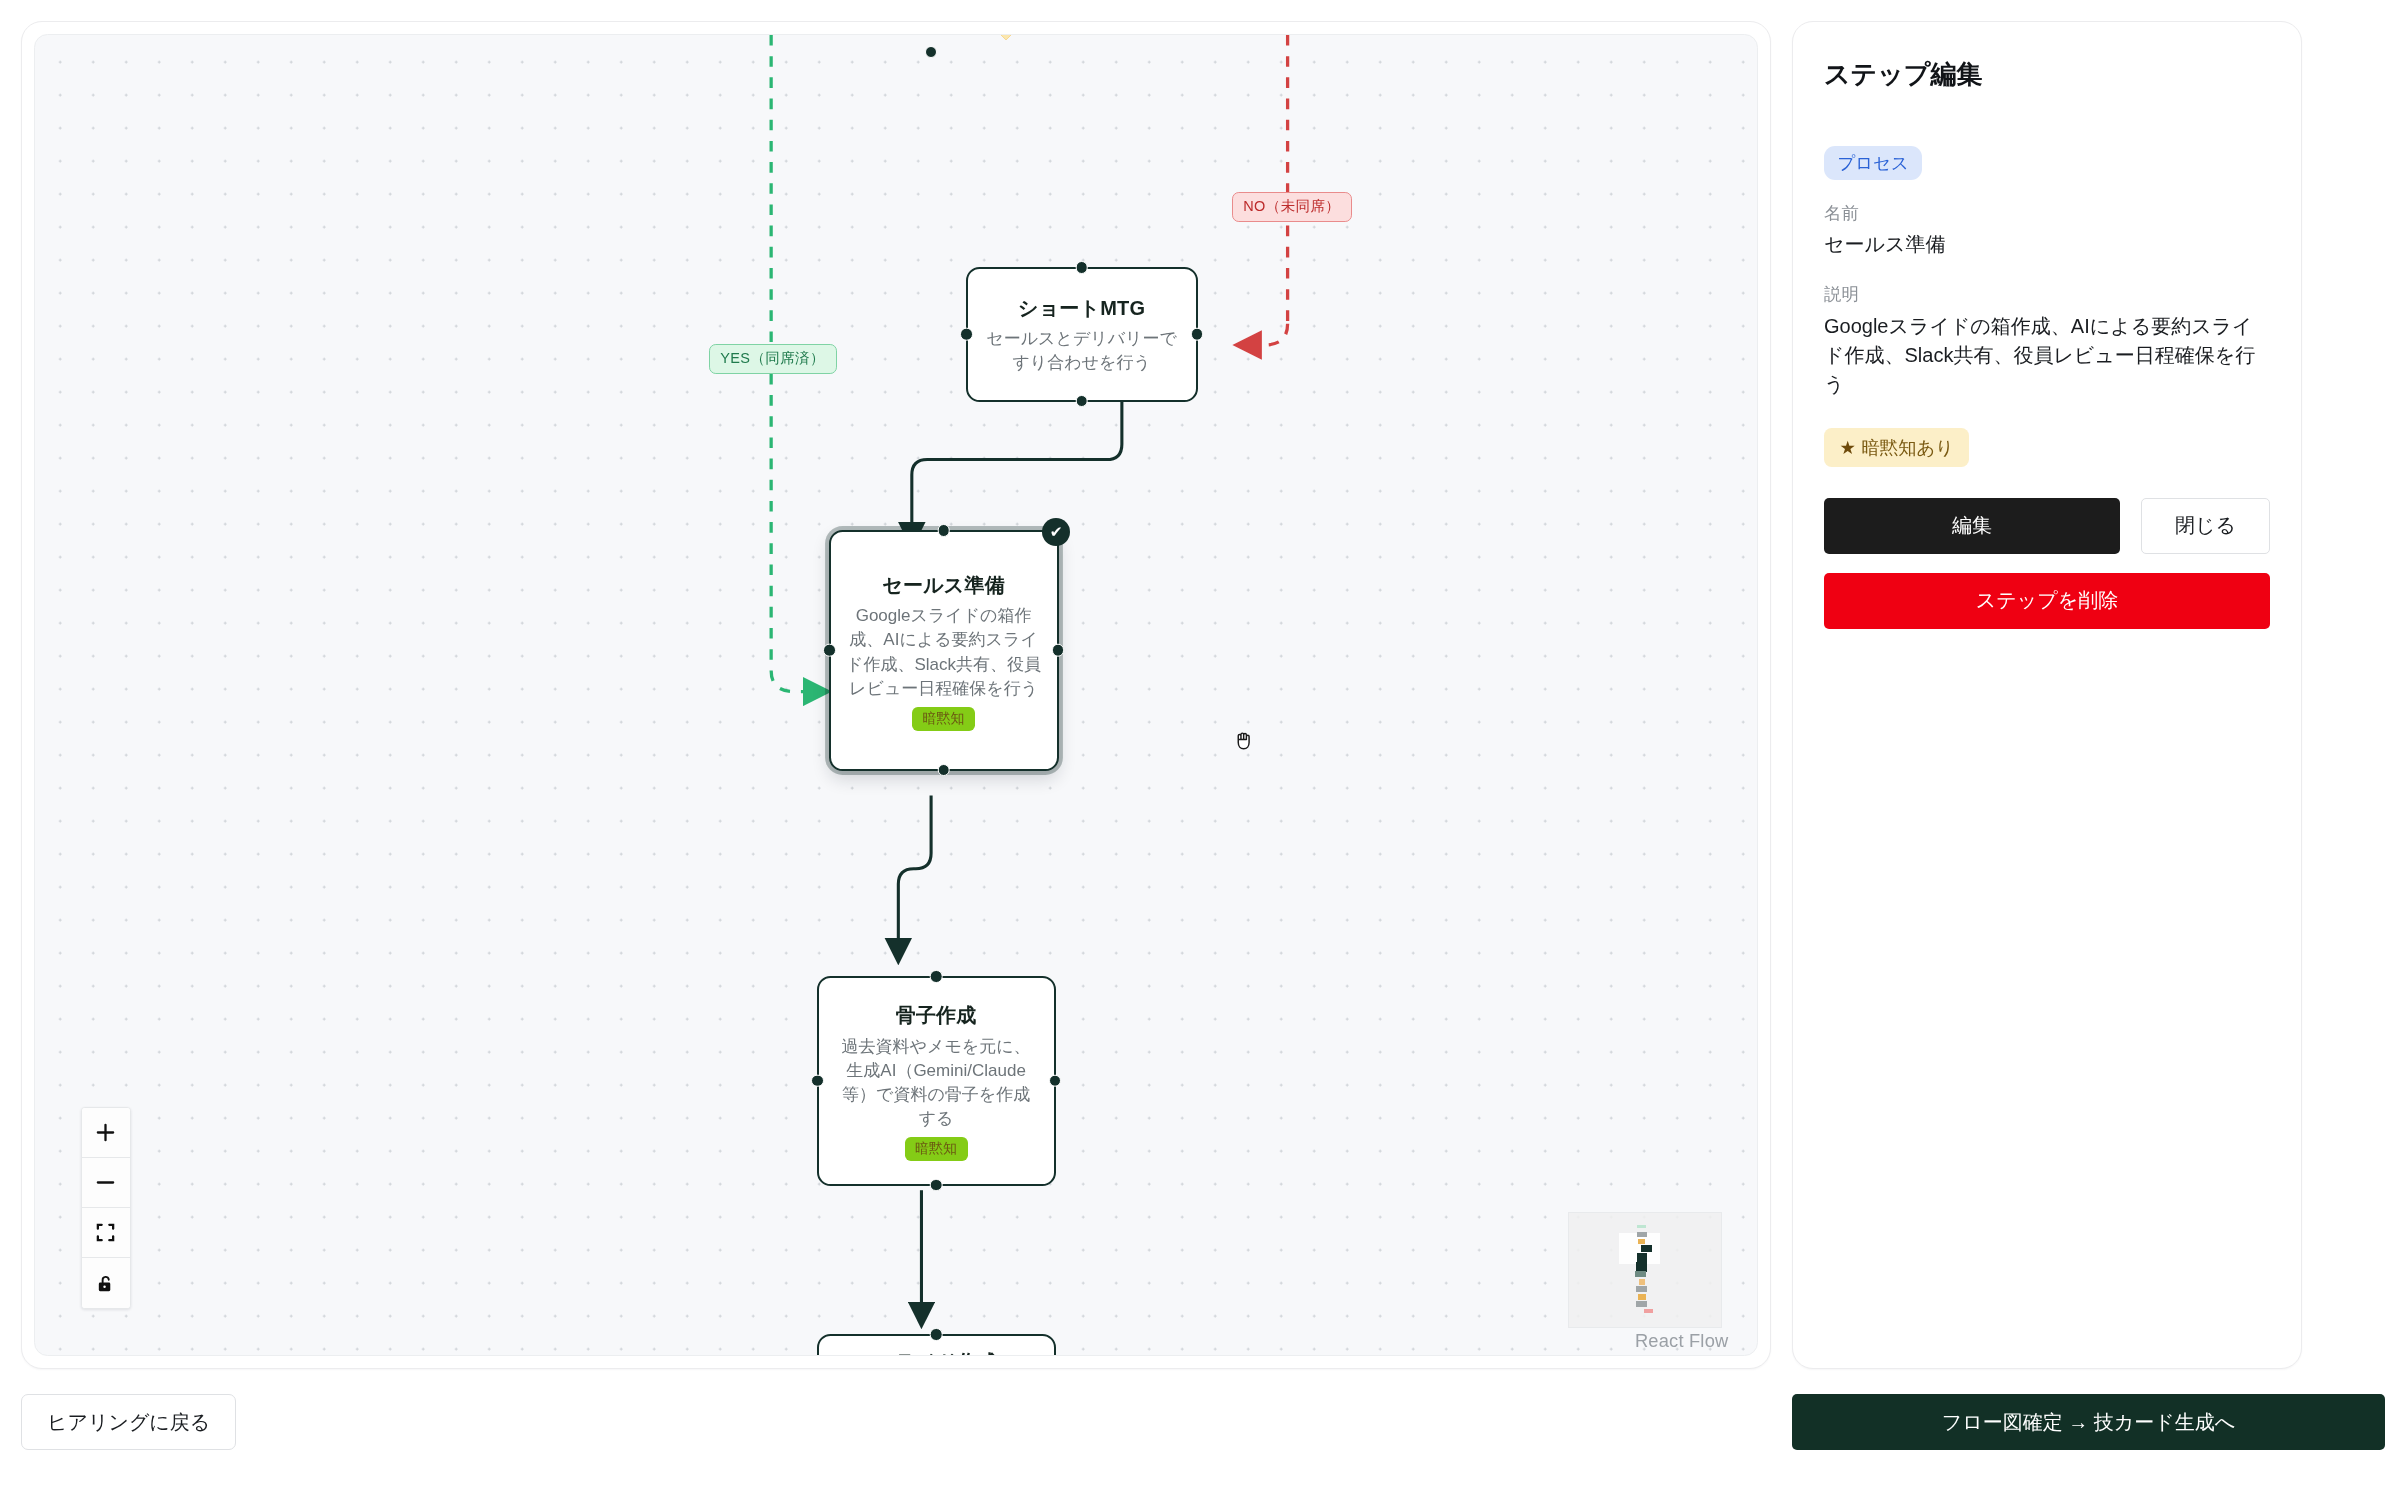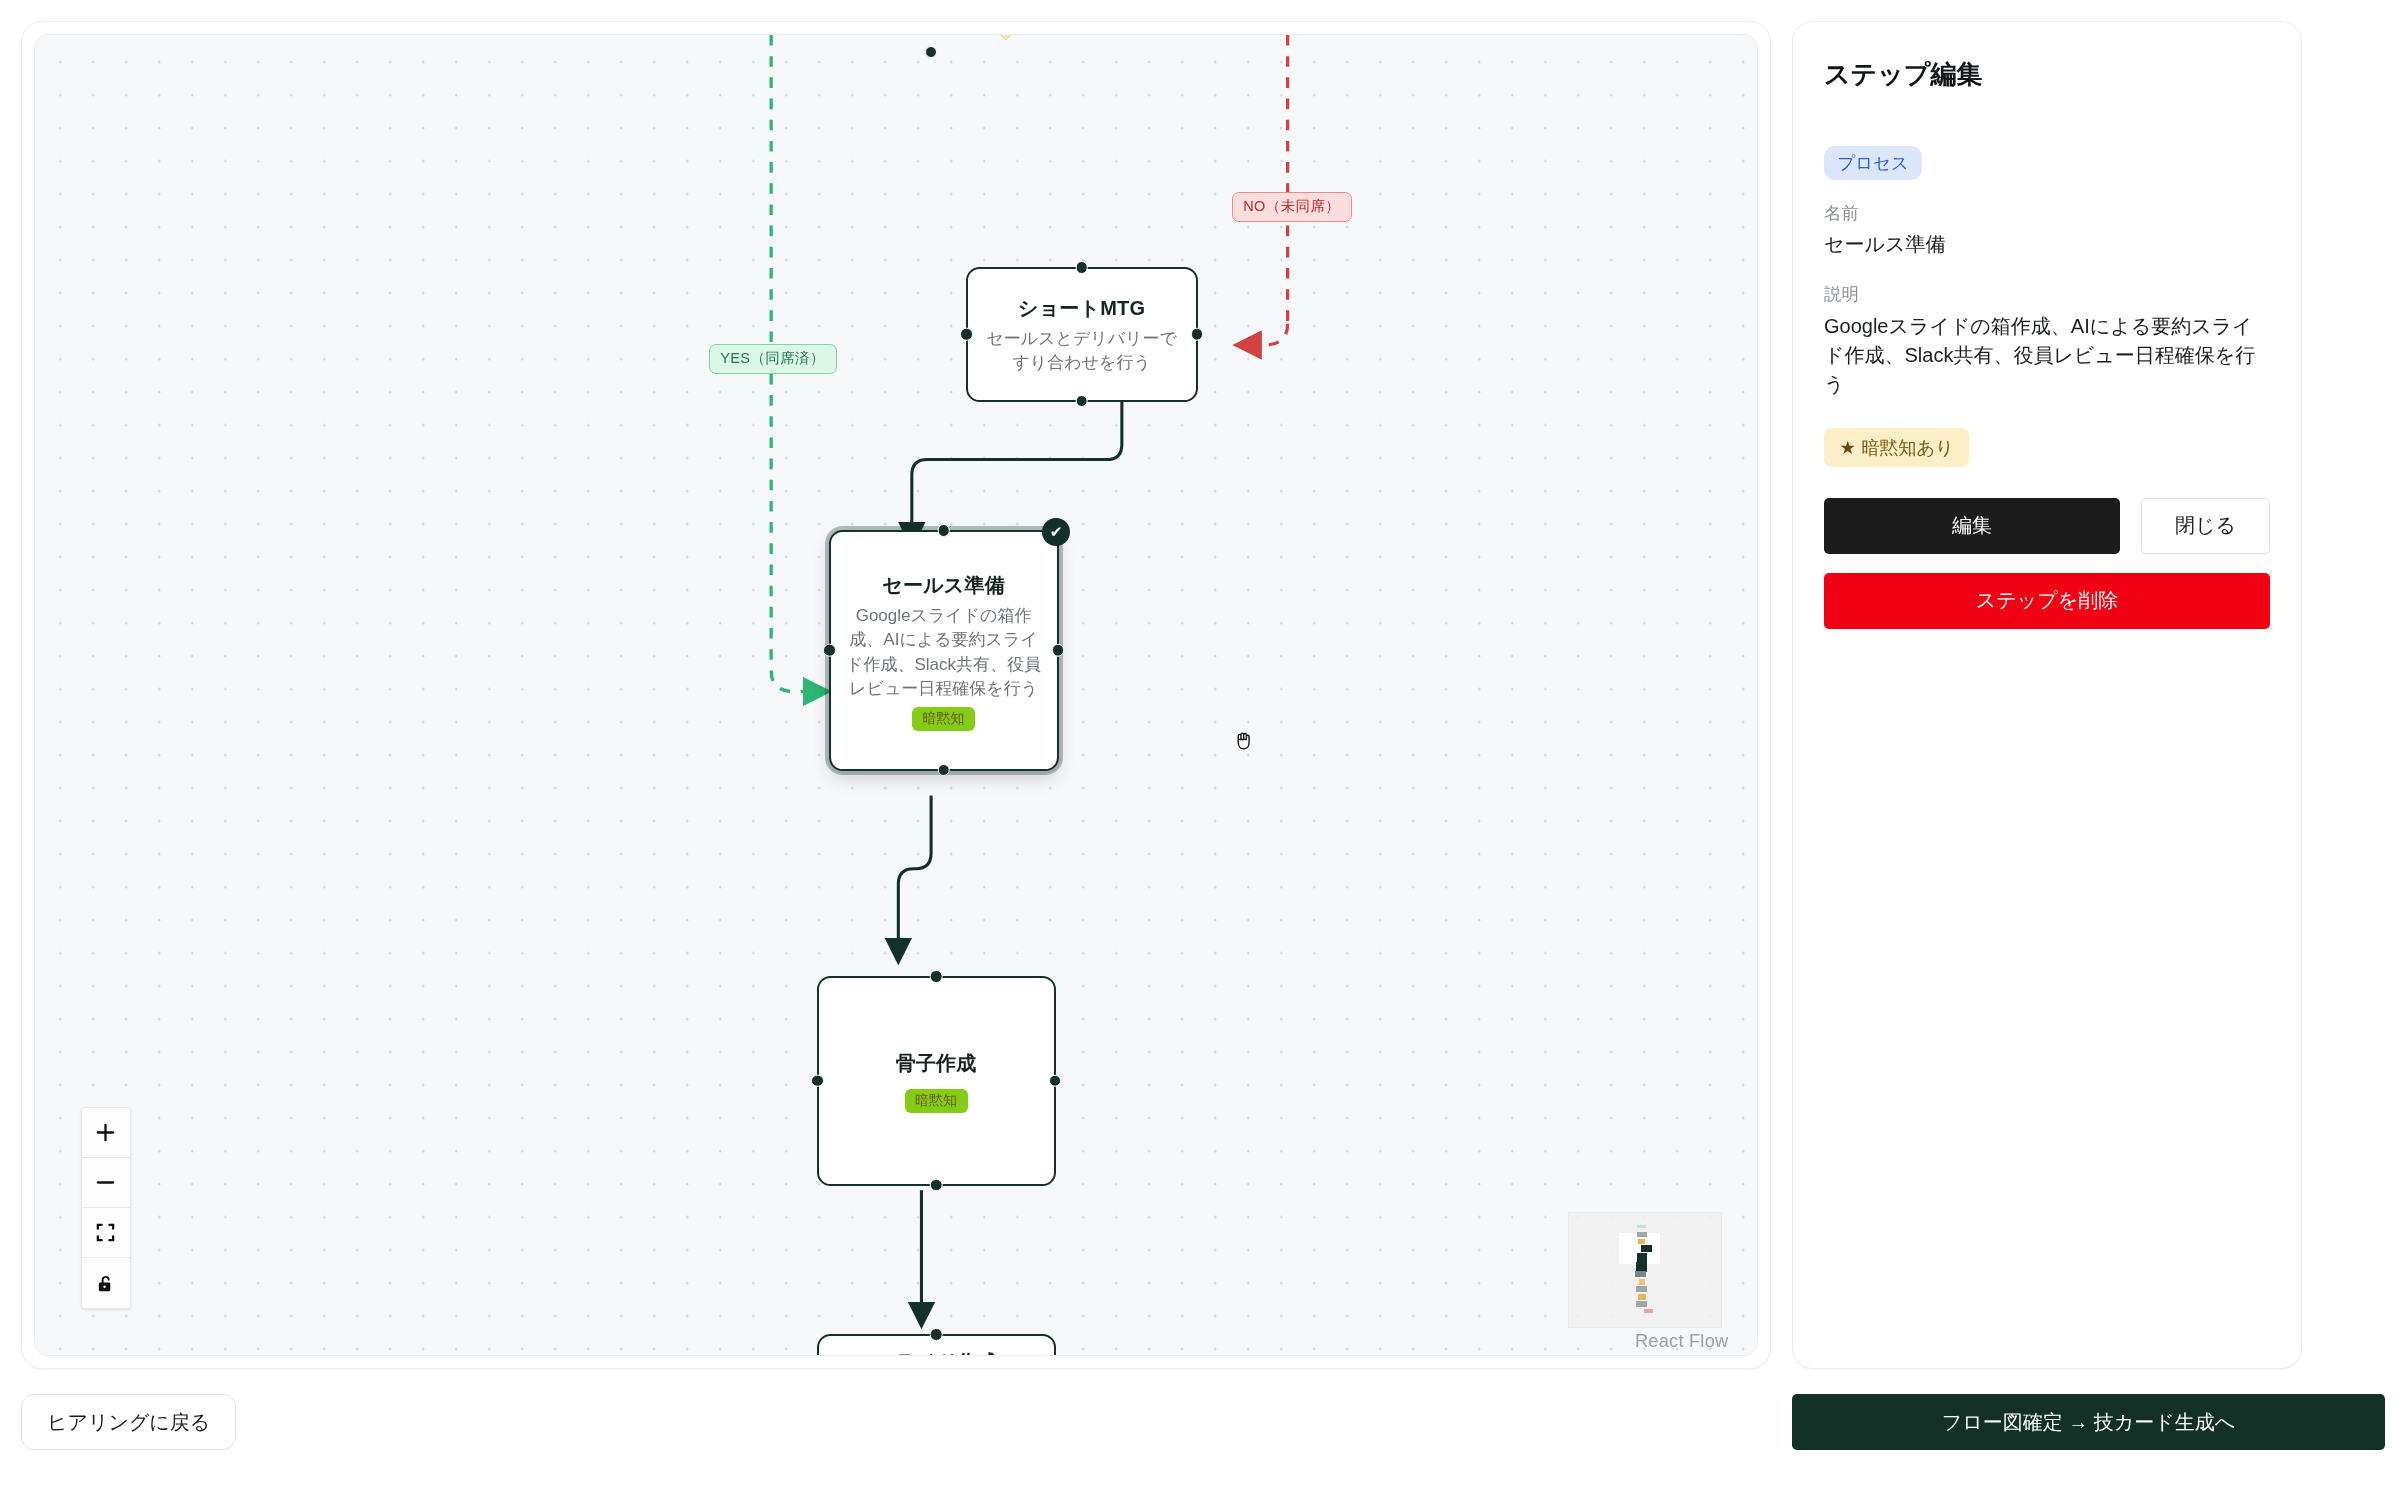--- a/index.html
+++ b/index.html
@@ -271,21 +271,21 @@
   .footer {
     display: flex;
     justify-content: space-between;
     align-items: center;
     margin-top: 25px;
     padding: 0 0 0 0;
   }
   .btn-back {
     background: #ffffff;
     border: 1px solid #dfe1e4;
-    border-radius: 13px;
+    border-radius: 7px;
     height: 56px;
     padding: 4px 25px;
     font-size: 20px;
     color: #1a1d21;
     cursor: pointer;
     font-family: inherit;
   }
   .btn-next {
     background: #123026;
     border: none;
@@ -361,20 +361,21 @@
           <div class="n-desc">Googleスライドの箱作成、AIによる要約スライド作成、Slack共有、役員レビュー日程確保を行う</div>
           <div class="n-chip">暗黙知</div>
           <div class="handle h-top"></div>
           <div class="handle h-bottom"></div>
           <div class="handle h-left"></div>
           <div class="handle h-right"></div>
         </div>
 
         <div class="node" style="left:782px; top:941px; width:239px; height:210px;">
           <div class="n-title">骨子作成</div>
+          <div class="n-desc">過去資料やメモを元に、生成AI（Gemini/Claude等）で資料の骨子を作成する</div>
           <div class="n-chip">暗黙知</div>
           <div class="handle h-top"></div>
           <div class="handle h-bottom"></div>
           <div class="handle h-left"></div>
           <div class="handle h-right"></div>
         </div>
 
         <div class="node" style="left:782px; top:1299px; width:239px; height:135px; justify-content:flex-start;">
           <div class="n-title">スライド作成</div>
           <div class="handle h-top"></div>

